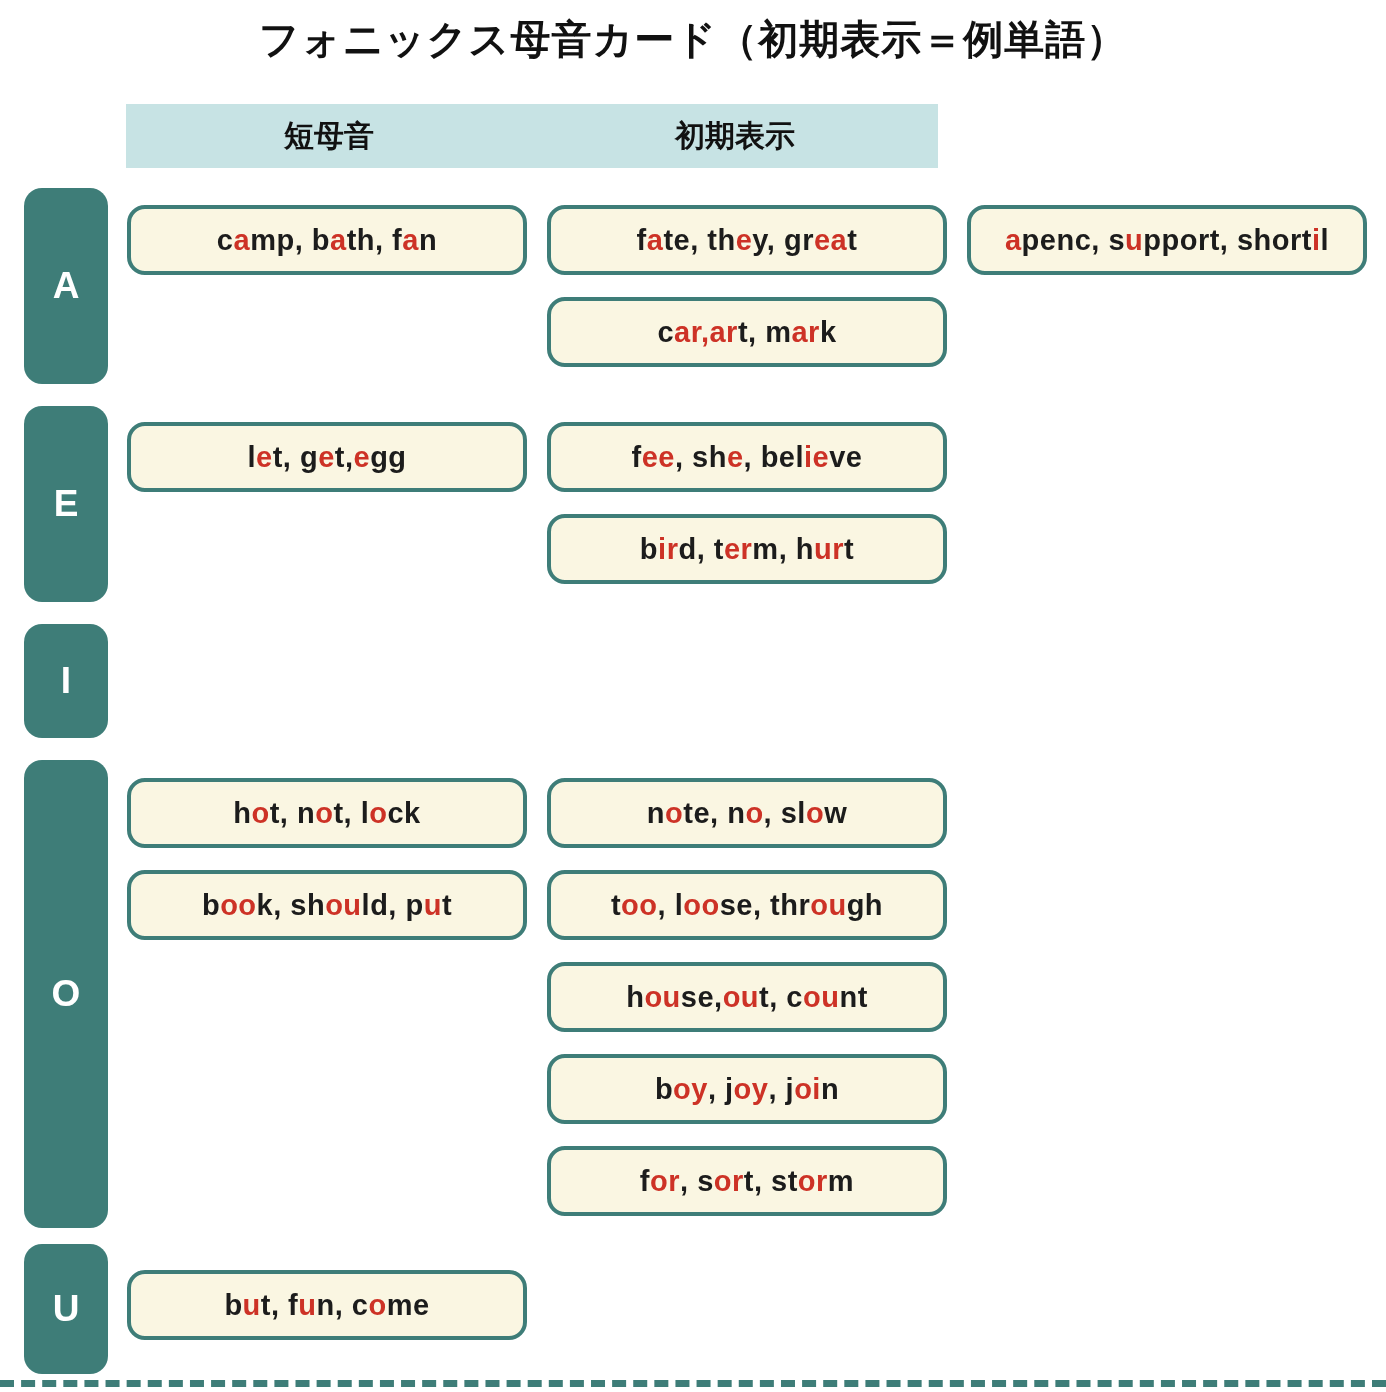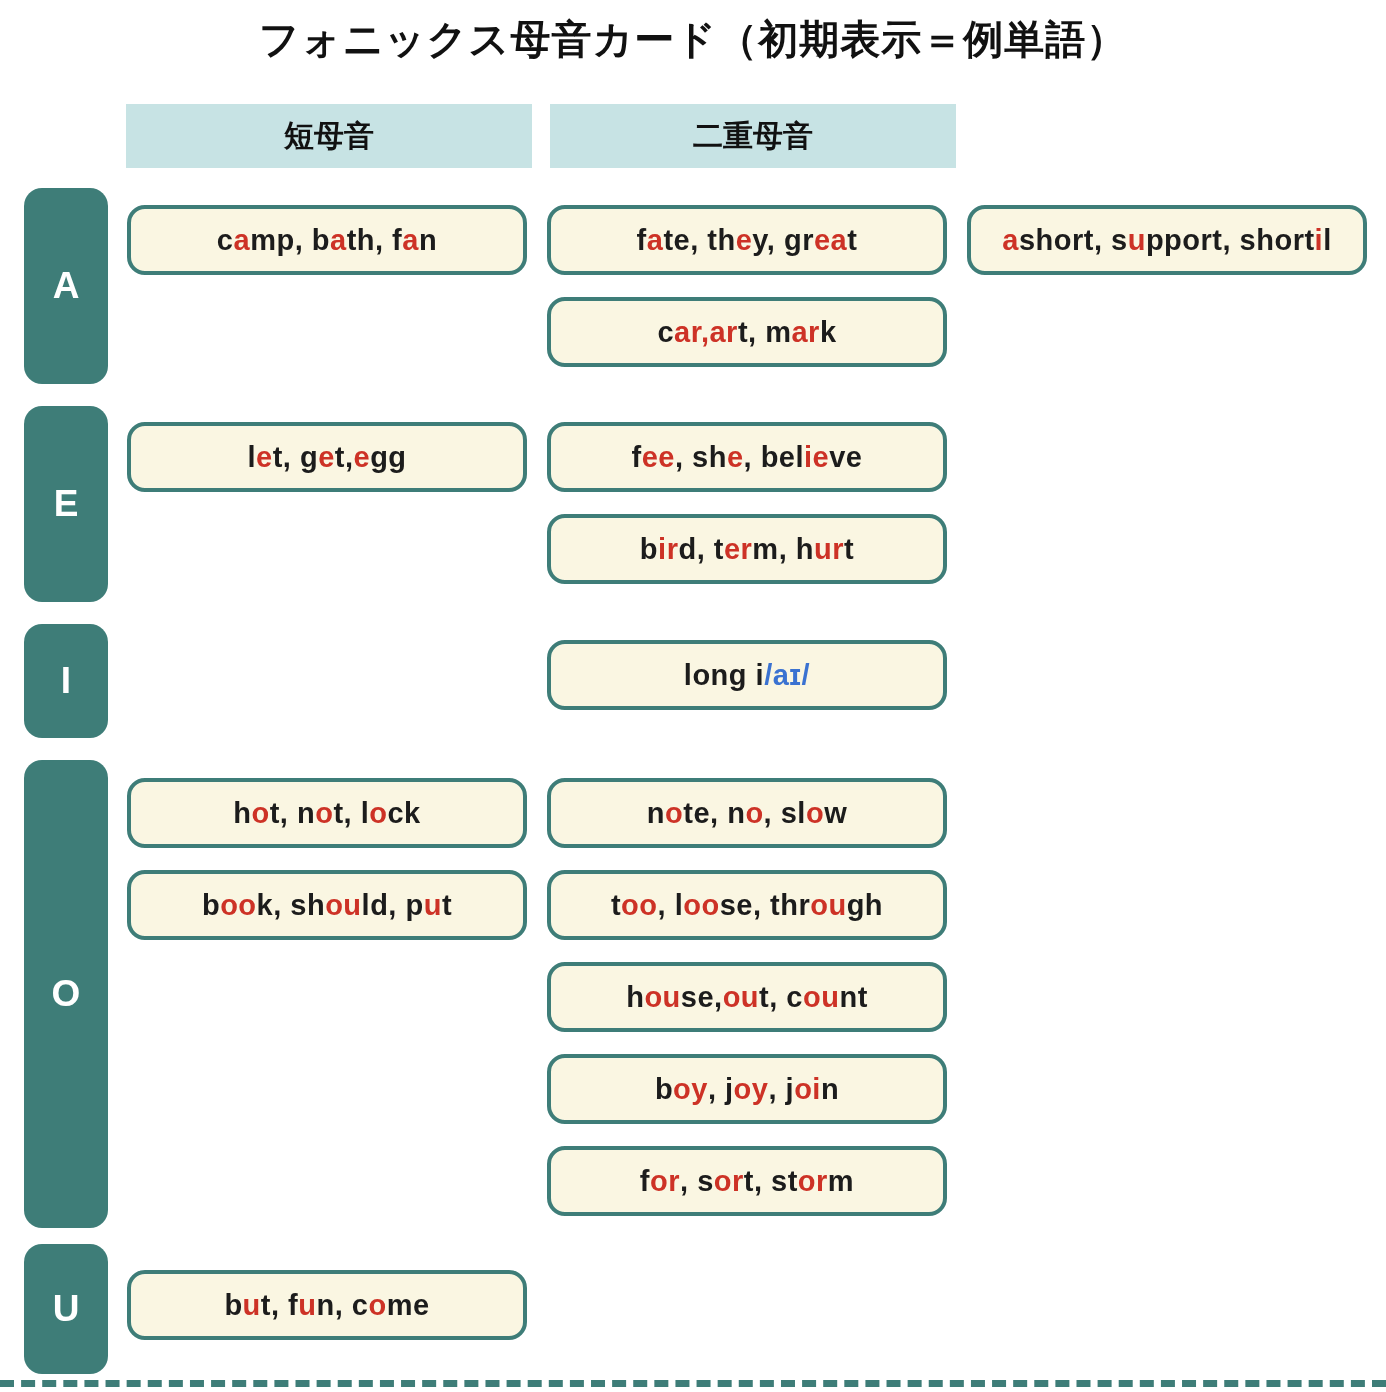--- a/index.html
+++ b/index.html
@@ -6,21 +6,21 @@
   body{
     width:1386px;height:1392px;background:#ffffff;overflow:hidden;
     font-family:"Liberation Sans","DejaVu Sans",sans-serif;
   }
   .board{position:relative;width:1386px;height:1392px;background:#ffffff;}
   .title{
     position:absolute;top:12px;left:0;width:1386px;margin:0;
     text-align:center;font-size:40px;font-weight:800;color:#111111;
     letter-spacing:1px;
   }
-  .headers{position:absolute;top:104px;left:126px;display:flex;gap:18px;}
+  .headers{position:absolute;top:104px;left:126px;display:flex;}
   .header{
     width:406px;height:64px;background:var(--header-bg,#c7e3e4);
     display:flex;align-items:center;justify-content:center;
     font-size:30px;font-weight:800;color:#111111;
   }
   .row{position:absolute;left:0;width:1386px;}
   .row-label{
     position:absolute;left:24px;top:0;height:100%;width:84px;
     background:var(--teal,#3e7d78);border-radius:18px;
     display:flex;align-items:center;justify-content:center;
@@ -46,53 +46,50 @@
 </style>
 </head>
 <body>
 
 <div class="board">
 
   <h1 class="title">フォニックス母音カード（初期表示＝例単語）</h1>
 
   <div class="headers">
     <div class="header">短母音</div>
-    <div class="header">二重母音</div>
+    <div class="header">初期表示</div>
   </div>
 
   <div class="row" style="top:188px;height:196px;--card-top:17px">
     <div class="row-label">A</div>
     <div class="col c1">
       <div class="card"><span class="seg-k">c</span><span class="seg-r">a</span><span class="seg-k">mp, b</span><span class="seg-r">a</span><span class="seg-k">th, f</span><span class="seg-r">a</span><span class="seg-k">n</span></div>
     </div>
     <div class="col c2">
       <div class="card"><span class="seg-k">f</span><span class="seg-r">a</span><span class="seg-k">te, th</span><span class="seg-r">e</span><span class="seg-k">y, gr</span><span class="seg-r">ea</span><span class="seg-k">t</span></div>
       <div class="card"><span class="seg-k">c</span><span class="seg-r">ar,ar</span><span class="seg-k">t, m</span><span class="seg-r">ar</span><span class="seg-k">k</span></div>
     </div>
     <div class="col c3">
-      <div class="card"><span class="seg-r">a</span><span class="seg-k">short, s</span><span class="seg-r">u</span><span class="seg-k">pport, short</span><span class="seg-r">i</span><span class="seg-k">l</span></div>
+      <div class="card"><span class="seg-r">a</span><span class="seg-k">penc, s</span><span class="seg-r">u</span><span class="seg-k">pport, short</span><span class="seg-r">i</span><span class="seg-k">l</span></div>
     </div>
   </div>
 
   <div class="row" style="top:406px;height:196px;--card-top:16px">
     <div class="row-label">E</div>
     <div class="col c1">
       <div class="card"><span class="seg-k">l</span><span class="seg-r">e</span><span class="seg-k">t, g</span><span class="seg-r">e</span><span class="seg-k">t,</span><span class="seg-r">e</span><span class="seg-k">gg</span></div>
     </div>
     <div class="col c2">
       <div class="card"><span class="seg-k">f</span><span class="seg-r">ee</span><span class="seg-k">, sh</span><span class="seg-r">e</span><span class="seg-k">, bel</span><span class="seg-r">ie</span><span class="seg-k">ve</span></div>
       <div class="card"><span class="seg-k">b</span><span class="seg-r">ir</span><span class="seg-k">d, t</span><span class="seg-r">er</span><span class="seg-k">m, h</span><span class="seg-r">ur</span><span class="seg-k">t</span></div>
     </div>
   </div>
 
   <div class="row" style="top:624px;height:114px;--card-top:16px">
     <div class="row-label">I</div>
-    <div class="col c2">
-      <div class="card"><span class="seg-k">long i</span><span class="seg-b">/aɪ/</span></div>
-    </div>
   </div>
 
   <div class="row" style="top:760px;height:468px;--card-top:18px">
     <div class="row-label">O</div>
     <div class="col c1">
       <div class="card"><span class="seg-k">h</span><span class="seg-r">o</span><span class="seg-k">t, n</span><span class="seg-r">o</span><span class="seg-k">t, l</span><span class="seg-r">o</span><span class="seg-k">ck</span></div>
       <div class="card"><span class="seg-k">b</span><span class="seg-r">oo</span><span class="seg-k">k, sh</span><span class="seg-r">ou</span><span class="seg-k">ld, p</span><span class="seg-r">u</span><span class="seg-k">t</span></div>
     </div>
     <div class="col c2">
       <div class="card"><span class="seg-k">n</span><span class="seg-r">o</span><span class="seg-k">te, n</span><span class="seg-r">o</span><span class="seg-k">, sl</span><span class="seg-r">o</span><span class="seg-k">w</span></div>

